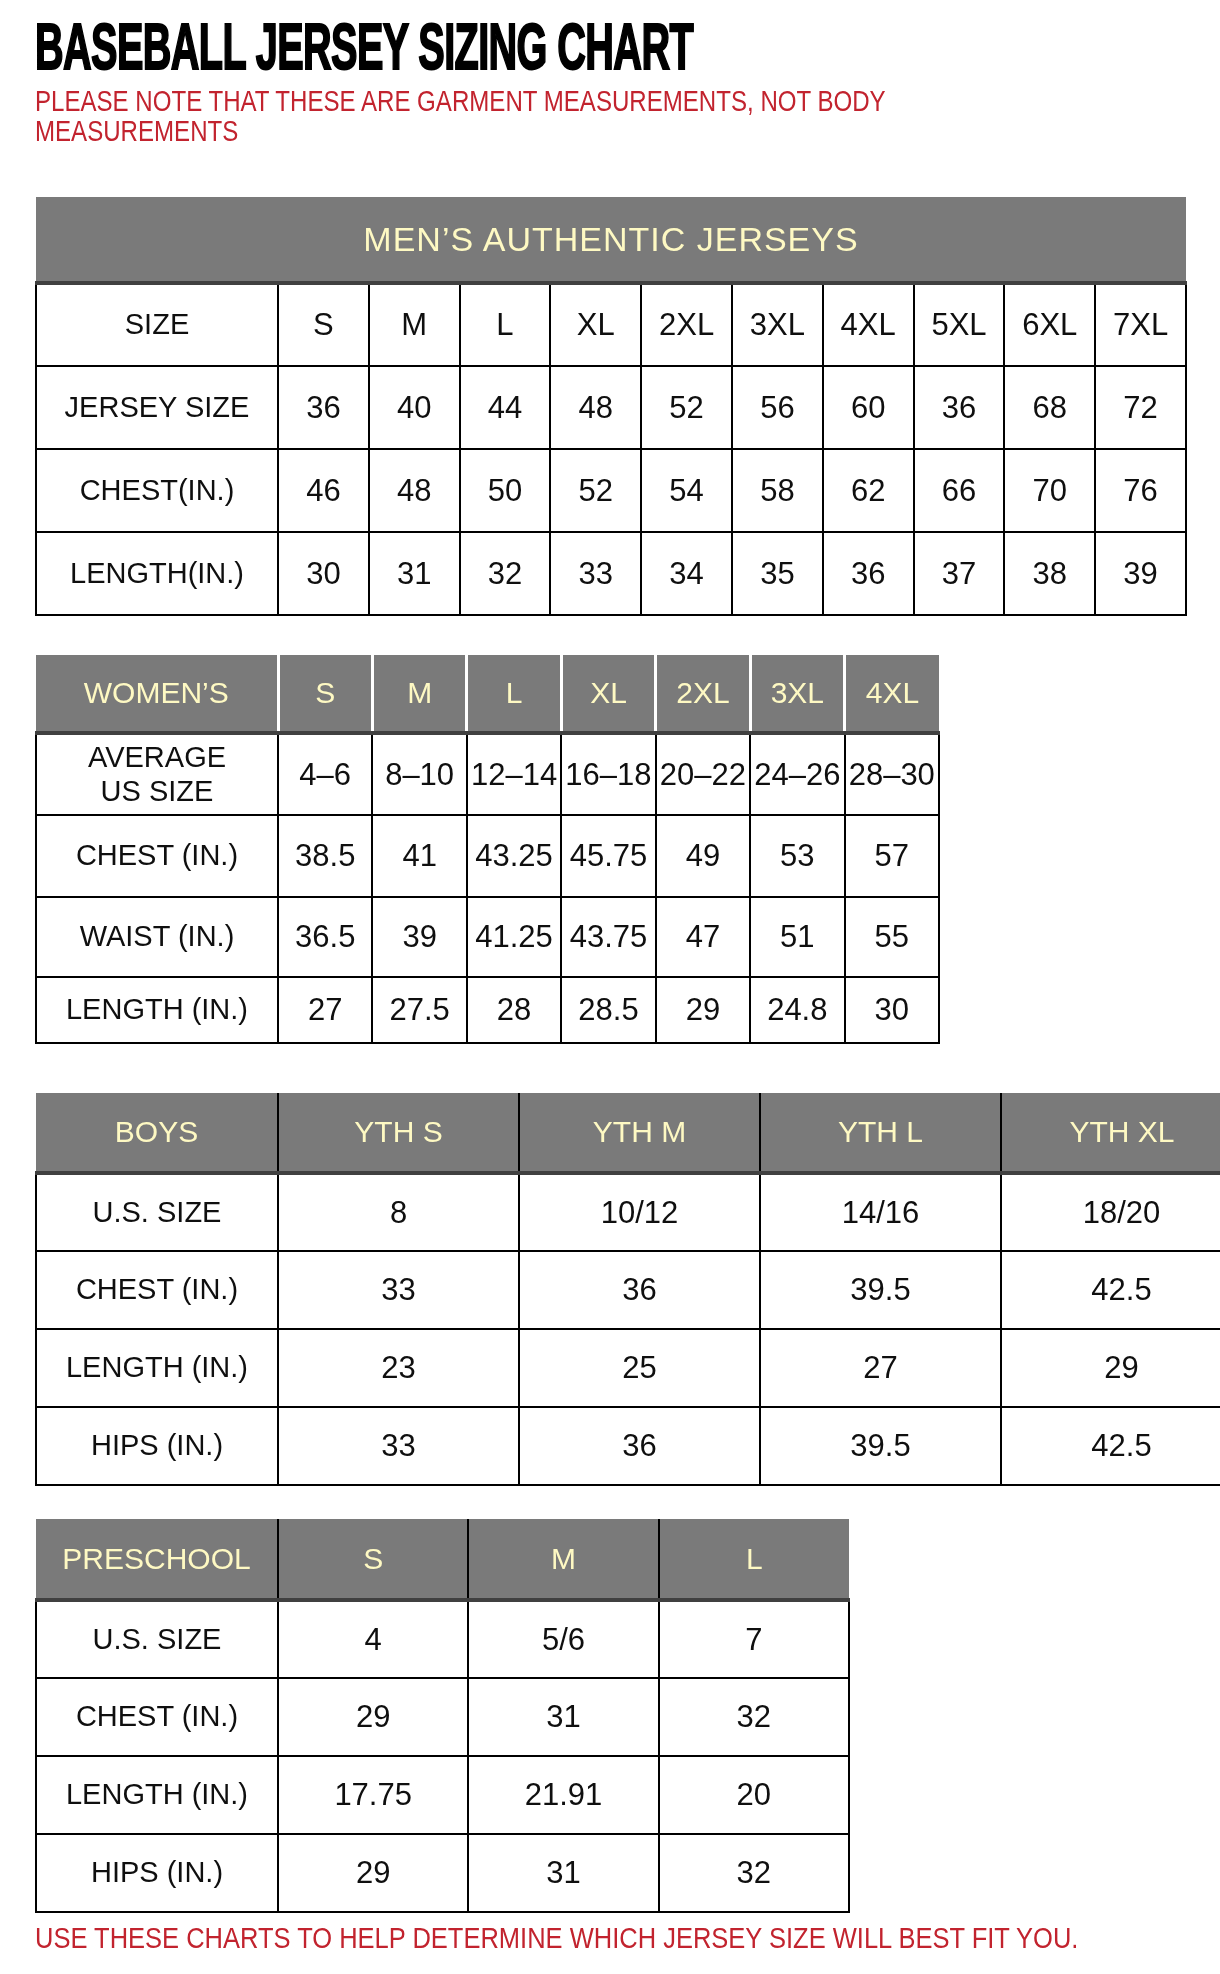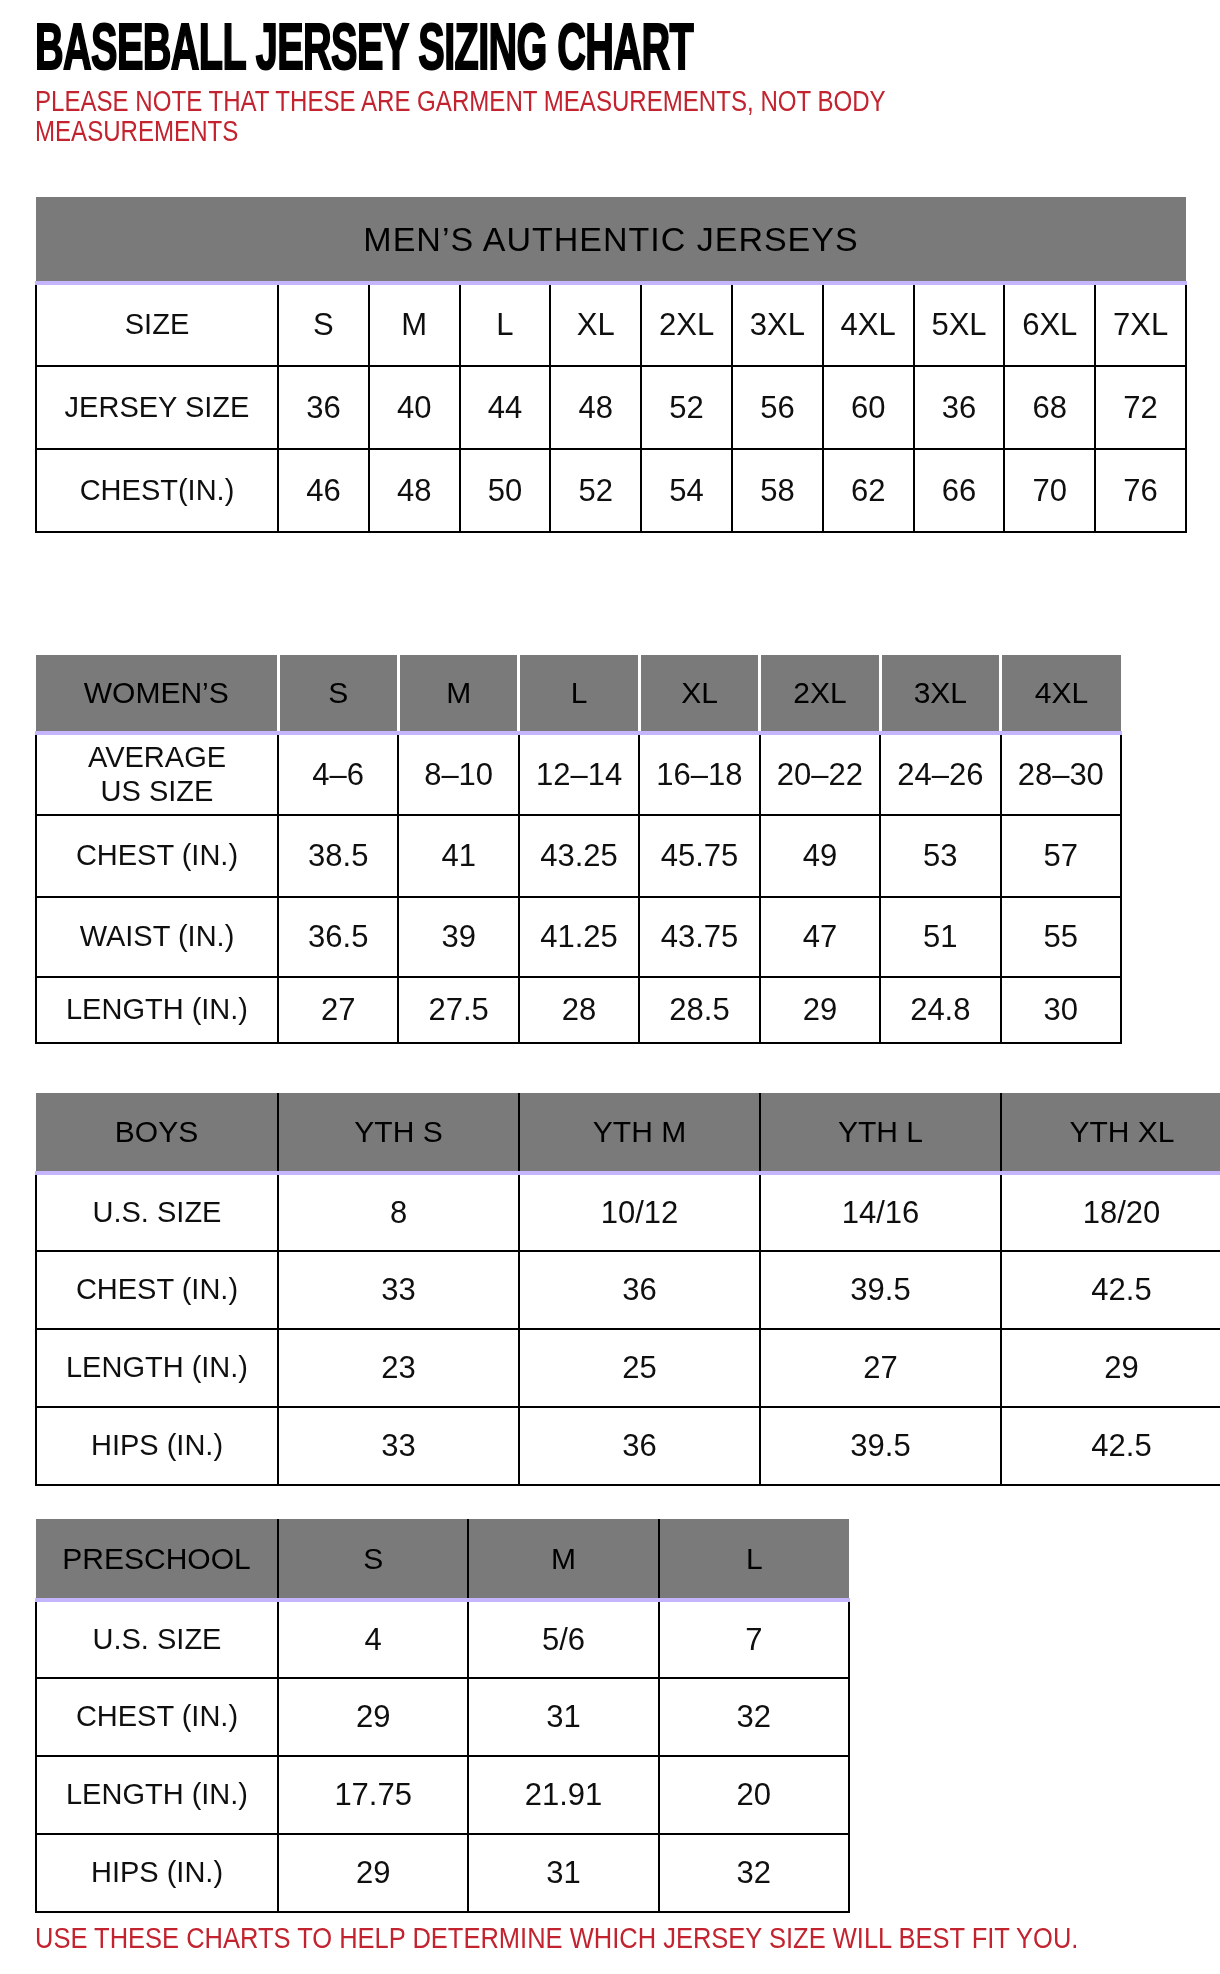--- a/index.html
+++ b/index.html
@@ -18,29 +18,29 @@
   .note { position:absolute; left:35px; top:86px; color:var(--red,#c2232e); }
   .note-line {
     font-size:29px; line-height:30px; white-space:nowrap;
     transform:scaleX(0.83); transform-origin:0 0;
   }
   table {
     position:absolute; left:35px; border-collapse:collapse; table-layout:fixed;
     background:#fff;
   }
   #mens      { top:197px;  width:1152px; }
-  #womens    { top:655px;  width:1087px;padding-left:20px; }
+  #womens    { top:655px;  width:905px;padding-left:20px; }
   #boys      { top:1093px; width:1208px; }
   #preschool { top:1519px; width:815px;  }
   col.col-label { width:242px; }
 
   th, td { text-align:center; vertical-align:middle; padding:0; }
   thead th {
-    background:var(--gray,#7a7a7a); color:#000000; font-weight:normal;
-    font-size:30px; border:none; border-bottom:4px solid #c4b5fd;
+    background:var(--gray,#7a7a7a); color:#fef9c3; font-weight:normal;
+    font-size:30px; border:none; border-bottom:4px solid #404040;
   }
   th.merged-title { font-size:34px; letter-spacing:1px; }
   #mens thead tr      { height:86px; }
   #womens thead tr    { height:78px; }
   #boys thead tr      { height:80px; }
   #preschool thead tr { height:81px;margin-top:41px; }
 
   #womens thead th + th { border-left:3px solid #fff; }
   #boys thead th + th, #preschool thead th + th { border-left:2px solid #000; }
 
@@ -122,20 +122,33 @@
           <td>48</td>
           <td>50</td>
           <td>52</td>
           <td>54</td>
           <td>58</td>
           <td>62</td>
           <td>66</td>
           <td>70</td>
           <td>76</td>
         </tr>
+        <tr>
+          <td class="r-label">LENGTH(IN.)</td>
+          <td>30</td>
+          <td>31</td>
+          <td>32</td>
+          <td>33</td>
+          <td>34</td>
+          <td>35</td>
+          <td>36</td>
+          <td>37</td>
+          <td>38</td>
+          <td>39</td>
+        </tr>
       </tbody>
     </table>
   <table id="womens">
       <colgroup>
         <col class="col-label">
         <col>
         <col>
         <col>
         <col>
         <col>

